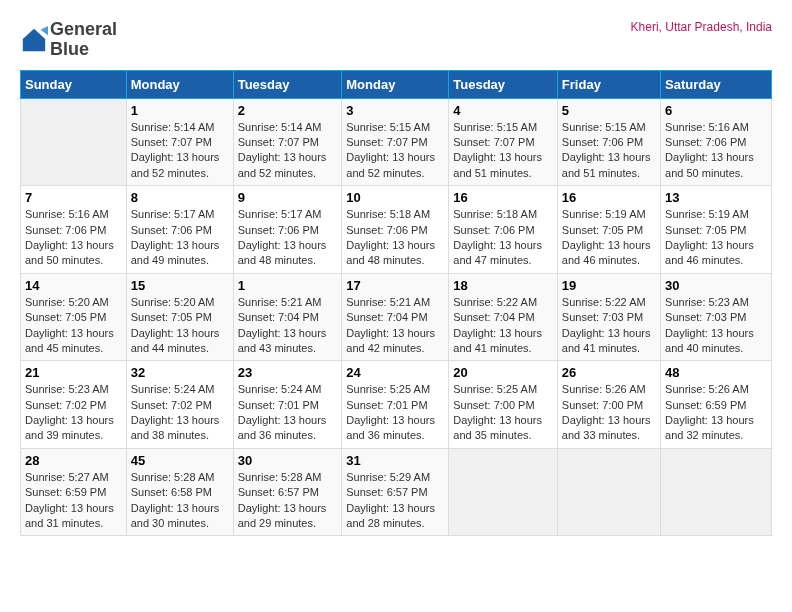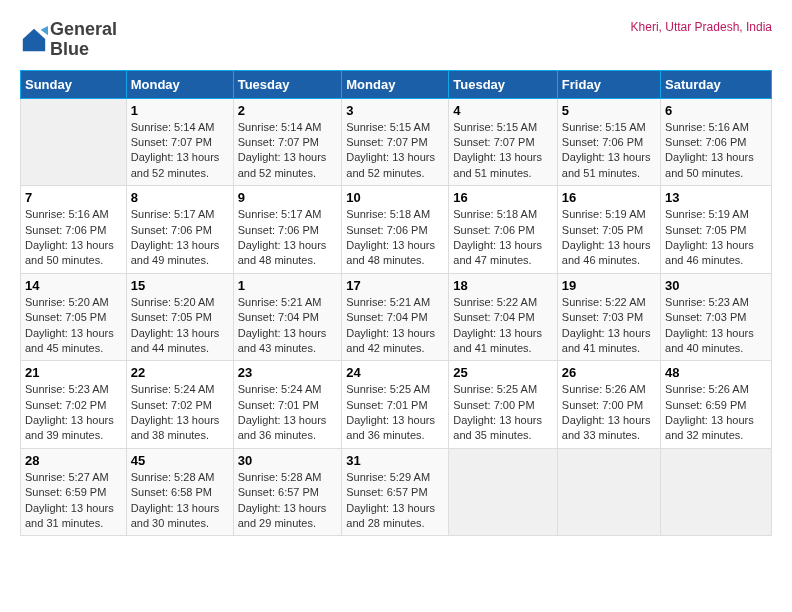--- a/index.html
+++ b/index.html
@@ -208,33 +208,33 @@
         <span class="day-number">30</span>
         <span class="day-info">Sunrise: 5:23 AM<br>Sunset: 7:03 PM<br>Daylight: 13 hours and 40 minutes.</span>
       </td>
       </tr>
       <tr>
         <td>
         <span class="day-number">21</span>
         <span class="day-info">Sunrise: 5:23 AM<br>Sunset: 7:02 PM<br>Daylight: 13 hours and 39 minutes.</span>
       </td>
         <td>
-        <span class="day-number">22</span>
+        <span class="day-number">32</span>
         <span class="day-info">Sunrise: 5:24 AM<br>Sunset: 7:02 PM<br>Daylight: 13 hours and 38 minutes.</span>
       </td>
         <td>
         <span class="day-number">23</span>
         <span class="day-info">Sunrise: 5:24 AM<br>Sunset: 7:01 PM<br>Daylight: 13 hours and 36 minutes.</span>
       </td>
         <td>
         <span class="day-number">24</span>
         <span class="day-info">Sunrise: 5:25 AM<br>Sunset: 7:01 PM<br>Daylight: 13 hours and 36 minutes.</span>
       </td>
         <td>
-        <span class="day-number">25</span>
+        <span class="day-number">20</span>
         <span class="day-info">Sunrise: 5:25 AM<br>Sunset: 7:00 PM<br>Daylight: 13 hours and 35 minutes.</span>
       </td>
         <td>
         <span class="day-number">26</span>
         <span class="day-info">Sunrise: 5:26 AM<br>Sunset: 7:00 PM<br>Daylight: 13 hours and 33 minutes.</span>
       </td>
         <td>
         <span class="day-number">48</span>
         <span class="day-info">Sunrise: 5:26 AM<br>Sunset: 6:59 PM<br>Daylight: 13 hours and 32 minutes.</span>
       </td>

